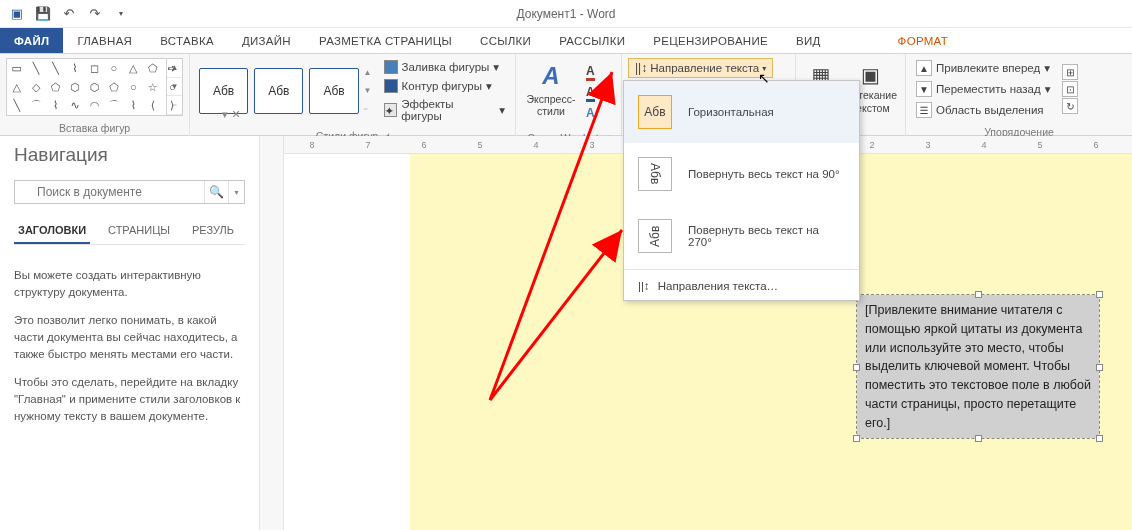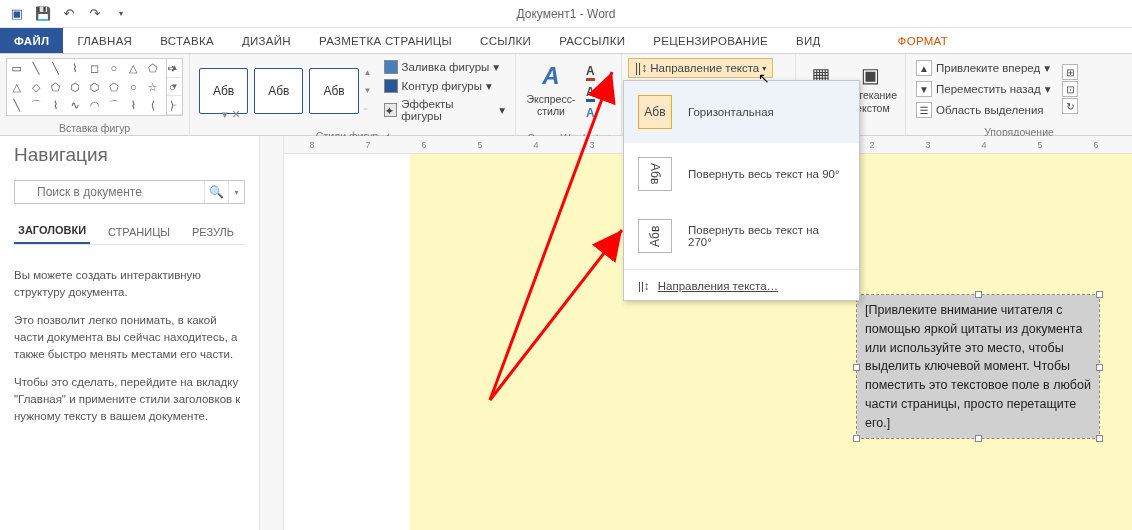--- a/index.html
+++ b/index.html
@@ -53,32 +53,32 @@
 
 
 .dir-btn { background: #fde9c6; border: 1px solid #e6b85e; padding: 2px 6px; display: flex; align-items: center; gap: 3px; font-size: 11.5px; }
 .dir-list { position: absolute; top: 80px; left: 623px; width: 237px; background: #fff; border: 1px solid #c6c6c6; box-shadow: 2px 2px 6px rgba(0,0,0,.2); z-index: 50; }
 .dir-item { display: flex; align-items: center; gap: 16px; padding: 14px 14px; font-size: 11.5px; color: #444; border-bottom: 0; }
 .dir-item:first-child { background: #eef3fa; }
 .dir-sw { width: 34px; height: 34px; border: 1px solid #b7b7b7; display: flex; align-items: center; justify-content: center; font-size: 12px; background: #fff; }
 .dir-sw.sel { border: 1px solid #f4a425; background: #fde9c6; }
 .dir-sep { height: 1px; background: #e3e3e3; margin: 2px 0; }
 .dir-more { padding: 8px 14px; display: flex; align-items: center; gap: 8px; font-size: 11.5px; }
-.dir-more span { text-decoration: underline; }
+.dir-more span { }
 
 
 .main { display: flex; height: calc(530px - 28px - 26px - 82px); }
 .nav { width: 260px; border-right: 1px solid #e3e3e3; padding: 8px 14px; display: flex; flex-direction: column; }
 .nav h1 { font-size: 19px; font-weight: 300; color: #676767; margin-bottom: 14px; }
 .nav-header-controls { position: absolute; display: flex; gap: 4px; margin-left: 208px; margin-top: -36px; color: #888; font-size: 11px; }
 .search { display: flex; border: 1px solid #c6c6c6; height: 24px; padding-left: 16px; }
 .search input { flex: 1; border: none; padding: 0 6px; font-size: 12px; color: #888; outline: none; }
 .search .sicon { width: 24px; display: flex; align-items: center; justify-content: center; color: #6d8bb7; border-left: 1px solid #e3e3e3; }
 .search .dd { width: 16px; display: flex; align-items: center; justify-content: center; color: #888; font-size: 8px; border-left: 1px solid #e3e3e3; }
-.nav-tabs { display: flex; margin-top: 14px; border-bottom: 1px solid #e3e3e3; align-items: flex-end; }
+.nav-tabs { display: flex; margin-top: 14px; border-bottom: 1px solid #e3e3e3; }
 .nav-tab { padding: 6px 4px; margin-right: 14px; font-size: 11px; color: #666; }
 .nav-tab.active { font-weight: bold; border-bottom: 2px solid #2b579a; color: #333; }
 .nav-text { margin-top: 22px; font-size: 11.5px; color: #555; line-height: 1.45; }
 .nav-text p { margin-bottom: 12px; }
 
 
 .doc-wrap { flex: 1; position: relative; background: #fff; }
 .vruler { position: absolute; left: 0; top: 0; bottom: 0; width: 24px; background: #f7f7f7; border-right: 1px solid #e3e3e3; }
 .hruler { position: absolute; left: 24px; right: 0; top: 0; height: 18px; background: #f7f7f7; border-bottom: 1px solid #e3e3e3; font-size: 9px; color: #888; display: flex; align-items: center; overflow: hidden; }
 .hruler .seg { width: 56px; text-align: center; flex-shrink: 0; }

